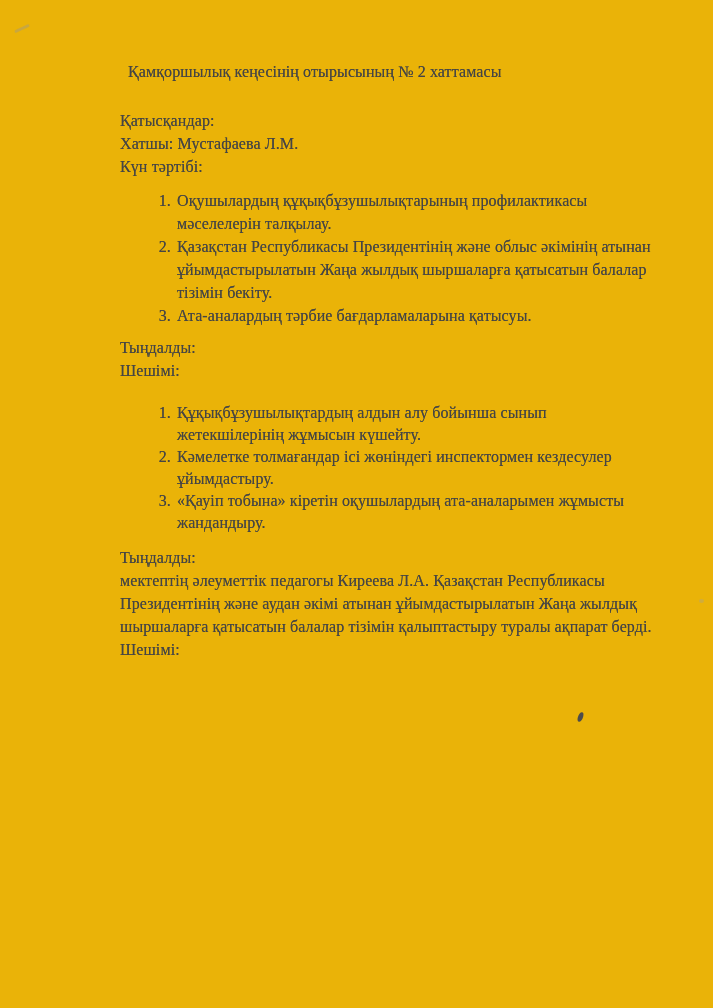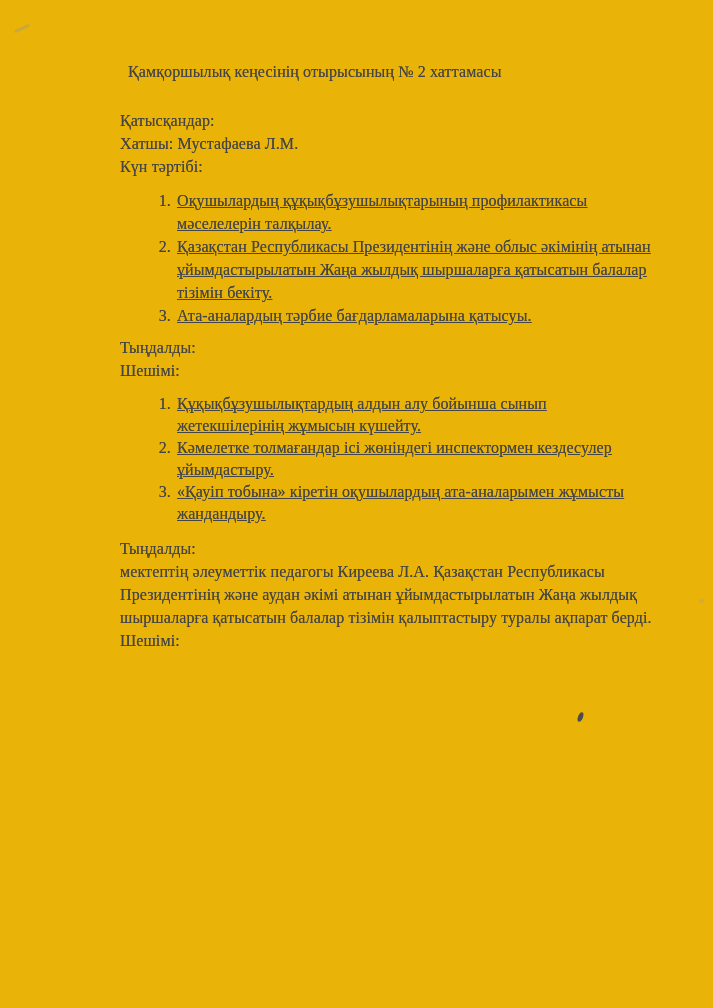--- a/index.html
+++ b/index.html
@@ -31,30 +31,29 @@
   }
   .block, .line, .para, ol {
     margin: 0;
   }
   .participants { margin-top: 26px; }
   .kun-tartibi  {  }
   ol.agenda     { margin-top: 11px; }
   .sec1-heading { margin-top: 2px;  }
   .heard1       { margin-top: 9px;  }
   .sheshimi1    { margin-top: 0;    }
-  ol.decisions1 { margin-top: 11px; line-height: 22px; }
+  ol.decisions1 { margin-top: 20px; line-height: 22px; }
   .sec2-heading { margin-top: 7px;  }
   .heard2       { margin-top: 12px; }
   .sheshimi2    { margin-top: 0;    }
   ol.decisions2 { margin-top: 16px; line-height: 22px; }
 
   ol.doc-list {
     padding-left: 55px;
     list-style: decimal outside;
-    text-decoration: underline;
   }
   ol.doc-list li {
     padding-left: 2px;
     max-width: 480px;
   }
   .para {
     max-width: 537px;
   }
   .bold-colon { font-weight: bold; }
 

